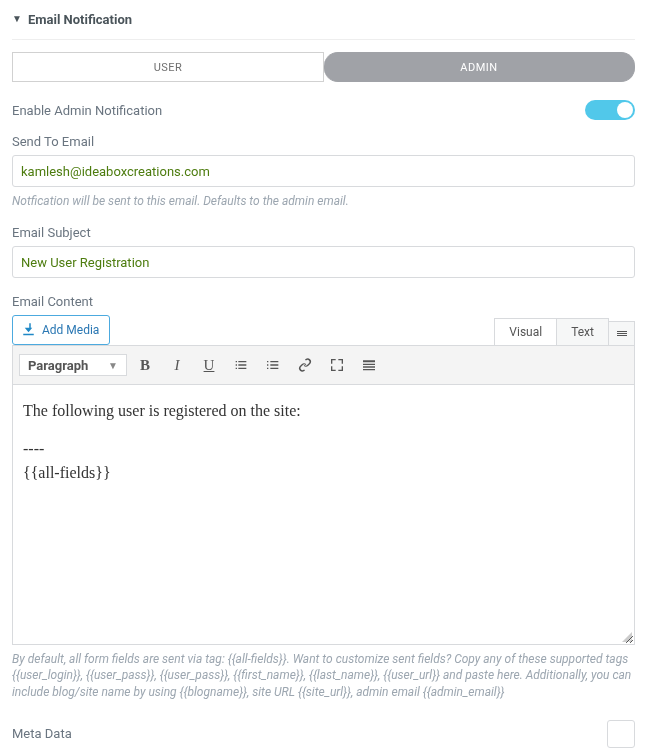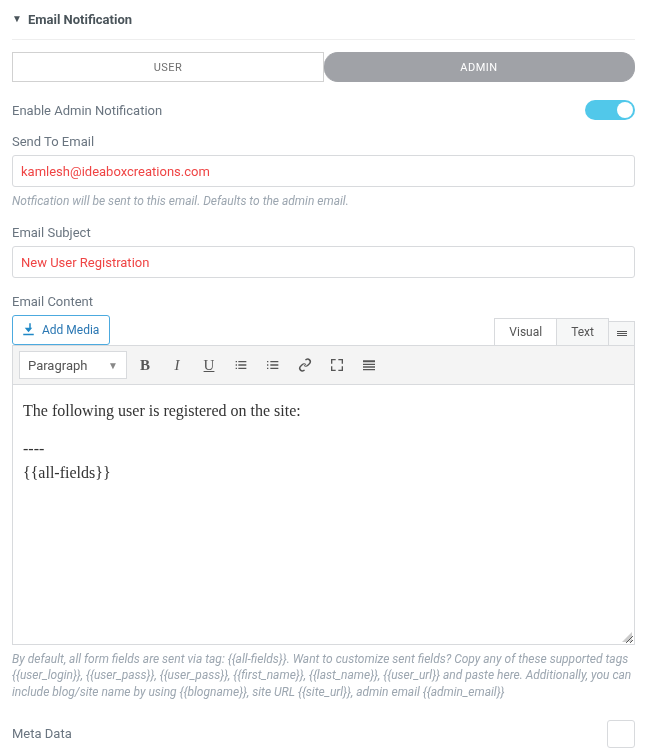--- a/index.html
+++ b/index.html
@@ -89,21 +89,21 @@
     letter-spacing:0.5px;
     margin-top:32px;
   }
   .text-input {
     width:100%;
     height:32px;
     border:1px solid #d8dadd;
     border-radius:3px;
     padding:8px 8px;
     font-size:13px;
-    color:#ef4444;
+    color:#4d7c0f;
     font-family:inherit;
   }
   .field-block { margin-bottom:16px; }
   .field-block .label { margin-bottom:6px; display:block; }
   .help {
     font-size:12px;
     font-style:italic;
     color:#9ca6b0;
     margin-top:6px;
     line-height:1.35;
@@ -160,27 +160,28 @@
     background:#f4f4f4;
     border:1px solid #d8dadd;
     display:flex;
     align-items:center;
     padding:5px 6px;
     gap:4px;
   }
   .fmt-select {
     border:1px solid #d8dadd;
     background:#fff;
-    height:28px;
+    height:22px;
     font-size:13px;
     color:#555;
     padding:0 8px;
     min-width:108px;
     display:flex;align-items:center;justify-content:space-between;
     gap:10px;
+    font-weight:bold;
   }
   .tbtn {
     width:28px;height:28px;
     display:flex;align-items:center;justify-content:center;
     font-size:15px;
     color:#555;
     border-radius:3px;
   }
   .tbtn.bold { font-weight:700; font-family: Georgia, serif; }
   .tbtn.italic { font-style:italic; font-family: Georgia, serif; }

